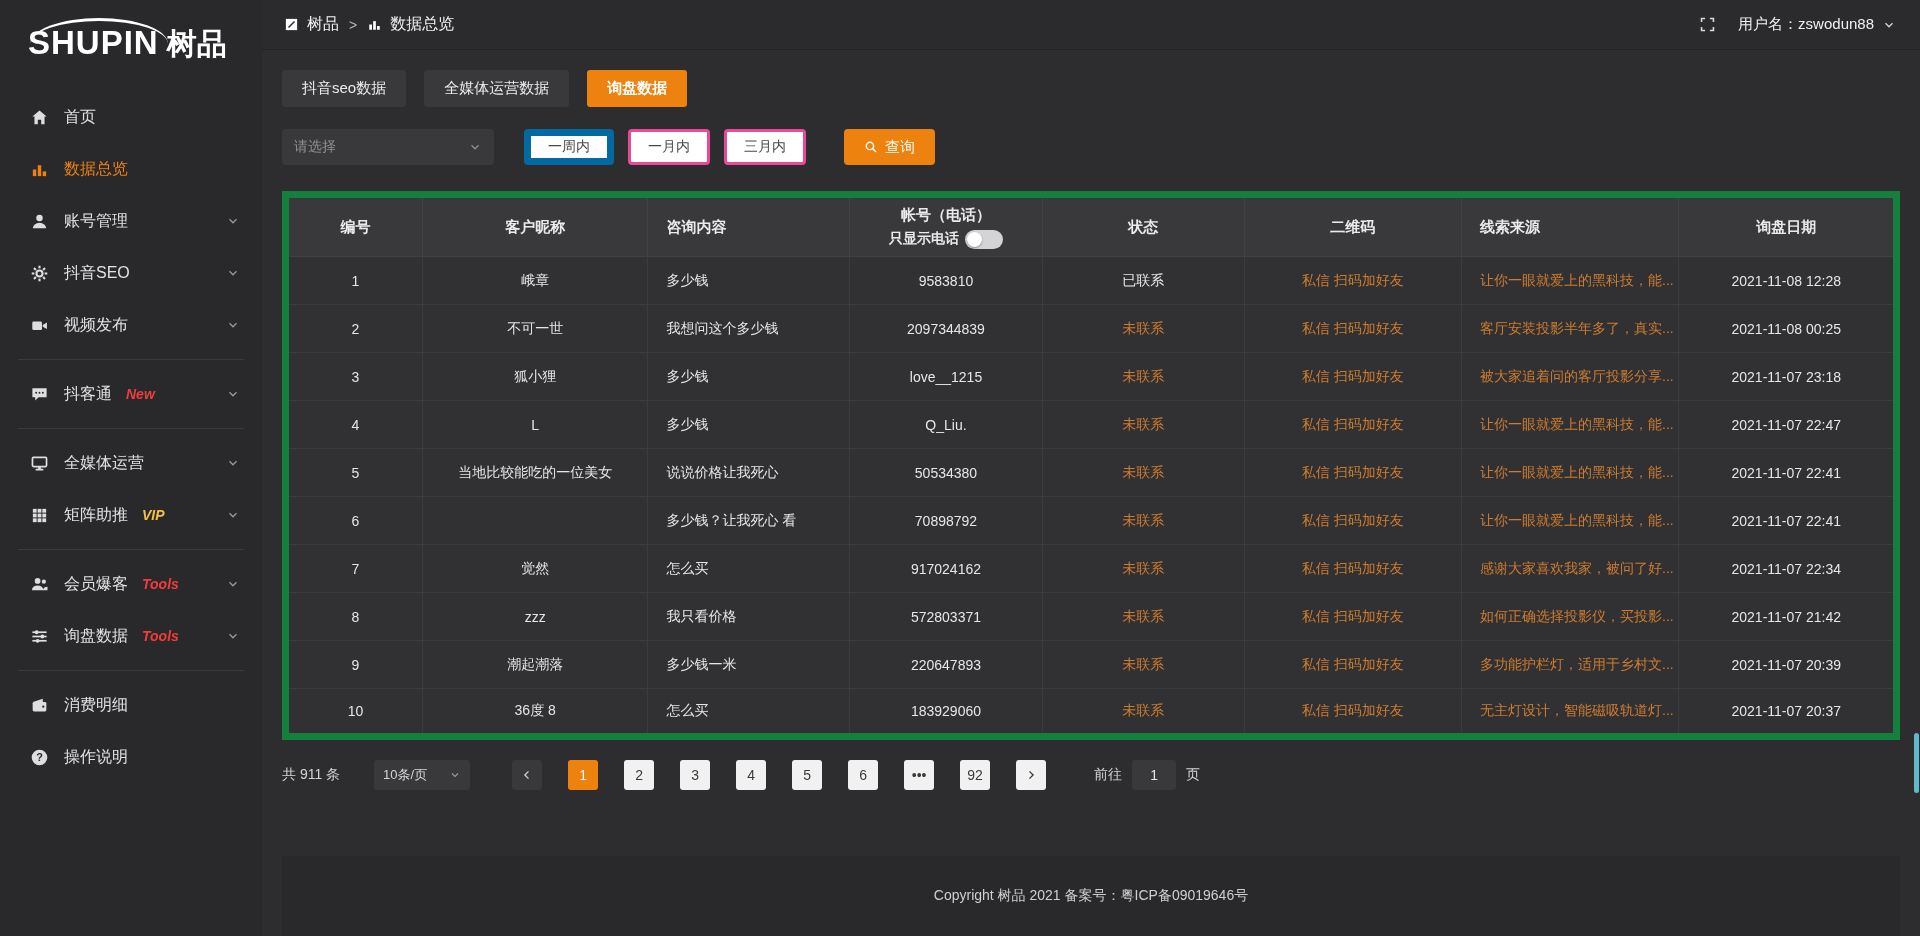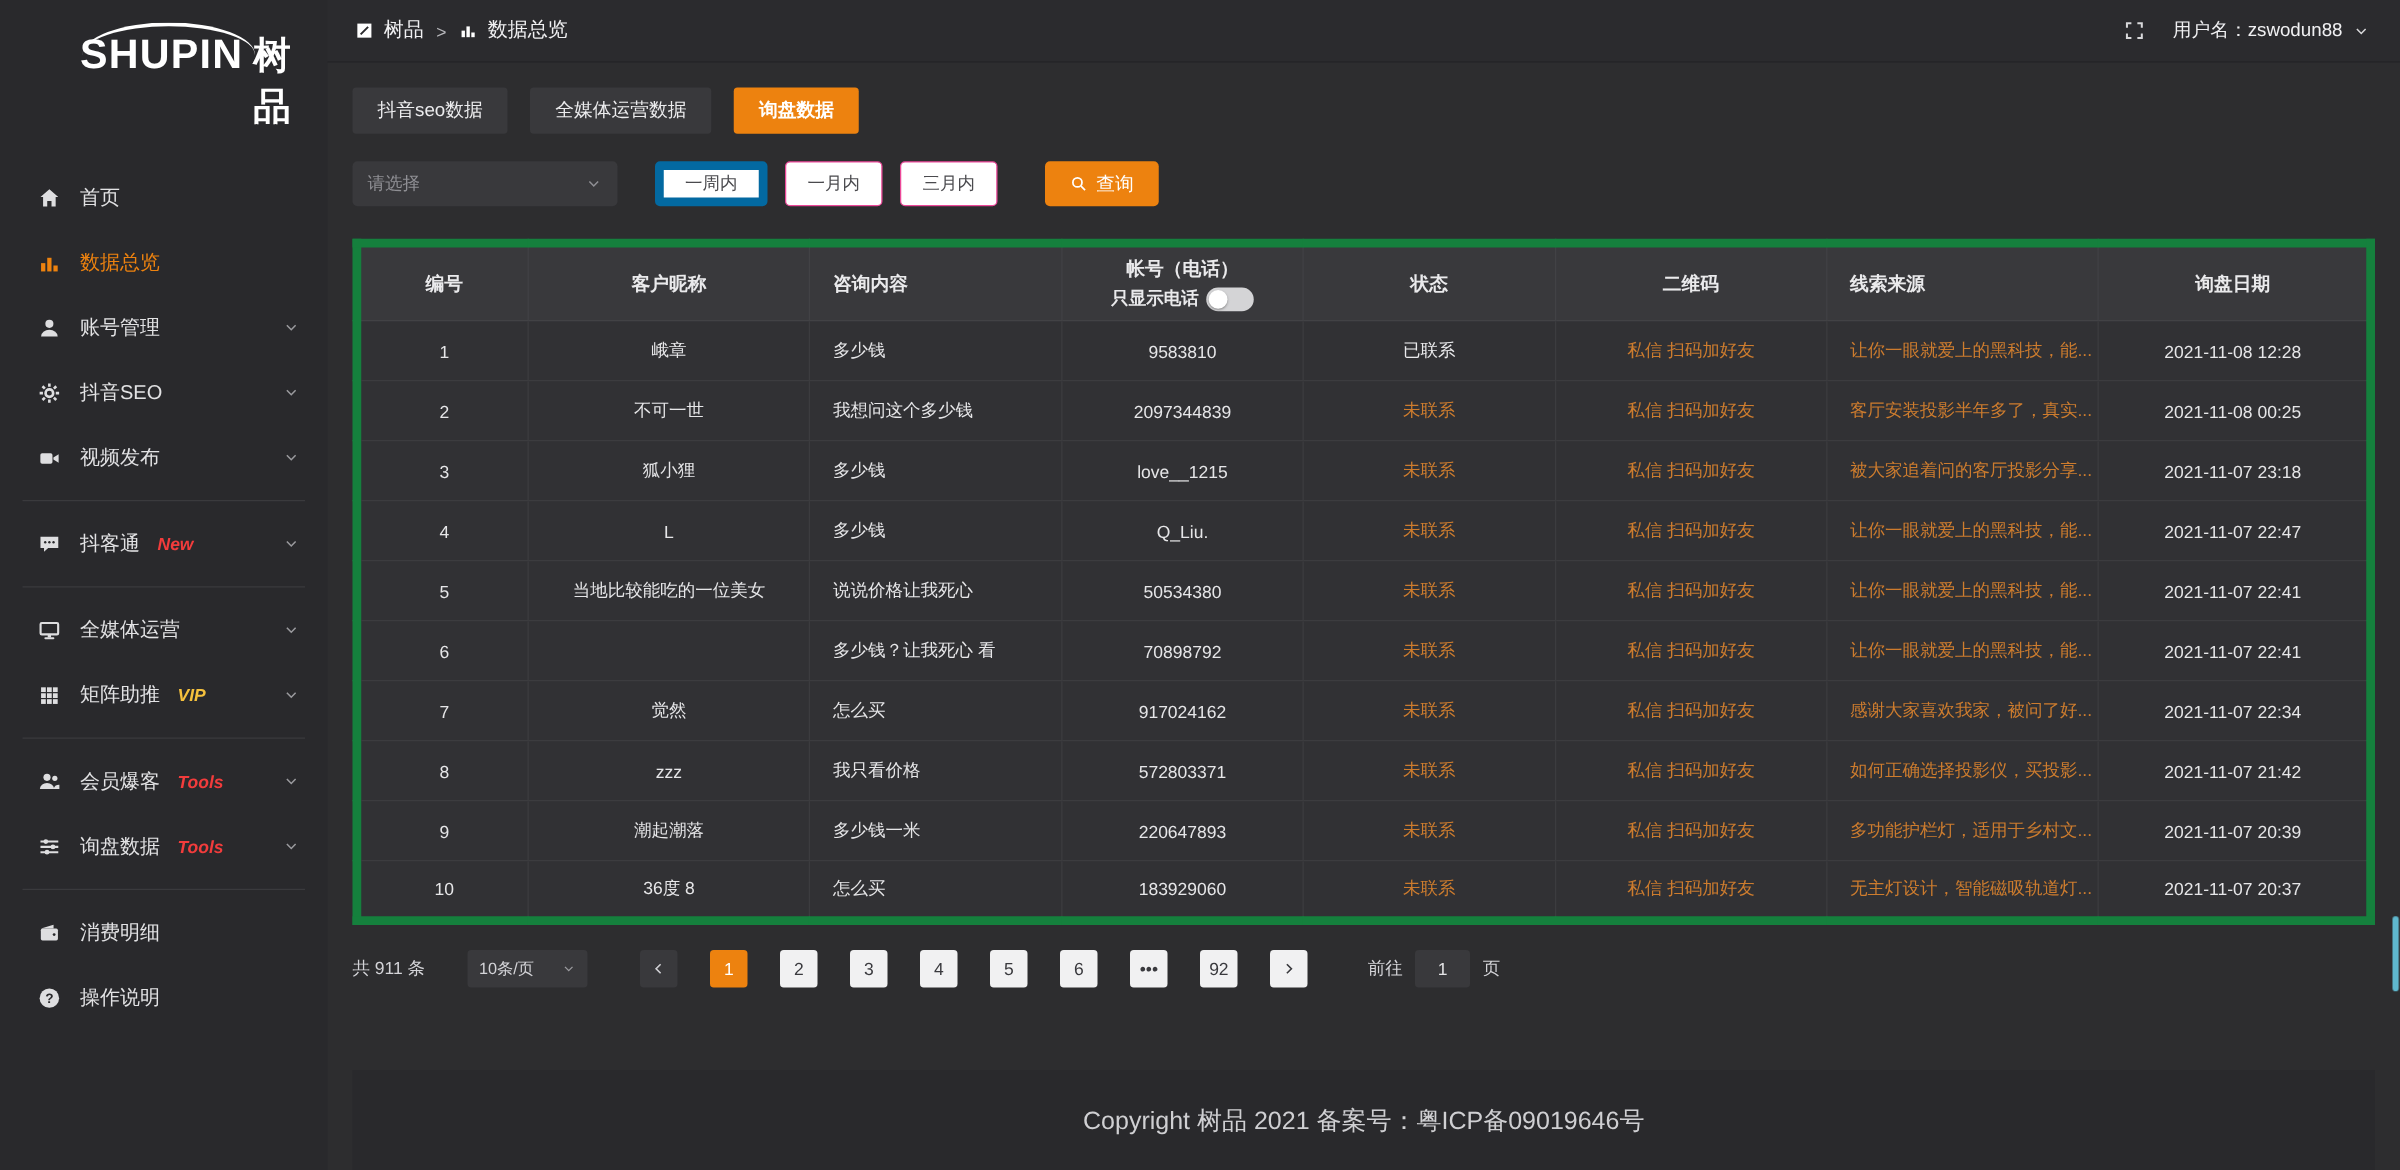--- a/index.html
+++ b/index.html
@@ -3,21 +3,21 @@
 <meta charset="utf-8">
 <style>
   * { margin:0; padding:0; box-sizing:border-box; }
   html,body { width:1920px; height:936px; overflow:hidden; }
   body {
     font-family:"Liberation Sans","DejaVu Sans",sans-serif;
     background:#2d2d2f; color:#e4e4e6; display:flex;
   }
   
   .sidebar { width:262px; min-width:262px; background:#29292c; height:936px; padding-top:14px; }
-  .logo { padding:10px 0 16px 28px; position:relative;margin-left:36px; }
+  .logo { padding:10px 0 16px 28px; position:relative; }
   .logo-arc { position:absolute; top:4px; left:30px; width:138px; height:26px;
     border-top:3px solid #fff; border-radius:50% 50% 0 0 / 100% 100% 0 0; }
   .logo-text { display:flex; align-items:baseline; gap:8px; }
   .logo-en { font-size:33px; font-weight:bold; color:#fff; letter-spacing:1px; }
   .logo-cn { font-size:30px; font-weight:bold; color:#fff; }
   .nav { margin-top:10px; }
   .nav-item { display:flex; align-items:center; height:52px; padding:0 22px 0 30px;
     color:#e2e2e4; font-size:16px; cursor:pointer; }
   .nav-item .nav-ic { width:19px; height:19px; margin-right:15px; color:#dedee0; flex:0 0 auto; }
   .nav-item.active { color:#ed820f; }
@@ -44,21 +44,21 @@
   .tabs { display:flex; gap:18px; margin-bottom:22px; }
   .tab { height:37px; padding:0 20px; display:flex; align-items:center; border-radius:3px;
     background:#39393c; color:#ececee; font-size:15px; cursor:pointer; }
   .tab.active { background:#ed820f; color:#fff; font-weight:bold; }
   
   .filters { display:flex; align-items:center; margin-bottom:26px; }
   .selectbox { width:212px; height:36px; background:#39393c; border-radius:4px; display:flex;
     align-items:center; padding:0 12px; color:#8f8f94; font-size:14px; cursor:pointer; }
   .selectbox .nav-chevron { margin-left:auto; color:#8f8f94; }
   .range-group { display:flex; gap:14px; margin-left:30px; }
-  .range-btn { height:36px; padding:0 17px; background:#ffffff; border:1px solid #ec4899;
+  .range-btn { height:36px; padding:0 17px; background:#ffffff; border:3px solid #ec4899;
     border-radius:4px; color:#4a4a4e; font-size:14px; display:flex; align-items:center; cursor:pointer; }
   .range-btn.active { border:7px solid #0369a1;text-align:right; }
   .query-btn { height:36px; margin-left:38px; padding:0 20px; background:#ed820f; border-radius:4px;
     color:#fff; font-size:15px; display:flex; align-items:center; gap:7px; cursor:pointer; }
   .query-btn svg { width:14px; height:14px; }
   
   table { width:100%; border-collapse:collapse; table-layout:fixed; background:#313134;
     border:7px solid #15803d; }
   th { background:#39393c; height:62px; font-size:15px; font-weight:bold; color:#eaeaec;
     border:1px solid #424245; }
@@ -83,21 +83,21 @@
     justify-content:center; font-size:14px; cursor:pointer; }
   .pg-dark { background:#39393c; color:#cfcfd3; margin-left:16px; }
   .pg-light { background:#f1f1f2; color:#3a3a3e; }
   .pg-active { background:#ed820f; color:#fff; }
   .pg-btn svg { width:12px; height:12px; }
   .goto { display:flex; align-items:center; gap:10px; margin-left:22px; }
   .goto input { width:44px; height:30px; background:#39393c; border:none; border-radius:3px;
     color:#e4e4e6; text-align:center; font-size:14px; font-family:inherit; }
   
   .footer { height:80px; background:#29292c; display:flex; align-items:center; justify-content:center;
-    font-size:20px; color:#cfcfd2; margin-top:auto; }
+    font-size:14px; color:#cfcfd2; margin-top:auto; }
   
   .scroll-thumb { position:fixed; right:1px; top:733px; width:5px; height:60px;
     background:#5fb8ce; border-radius:3px; }
 </style>
 </head>
 <body>
 
 <aside class="sidebar">
   <div class="logo">
     <div class="logo-arc"></div>

